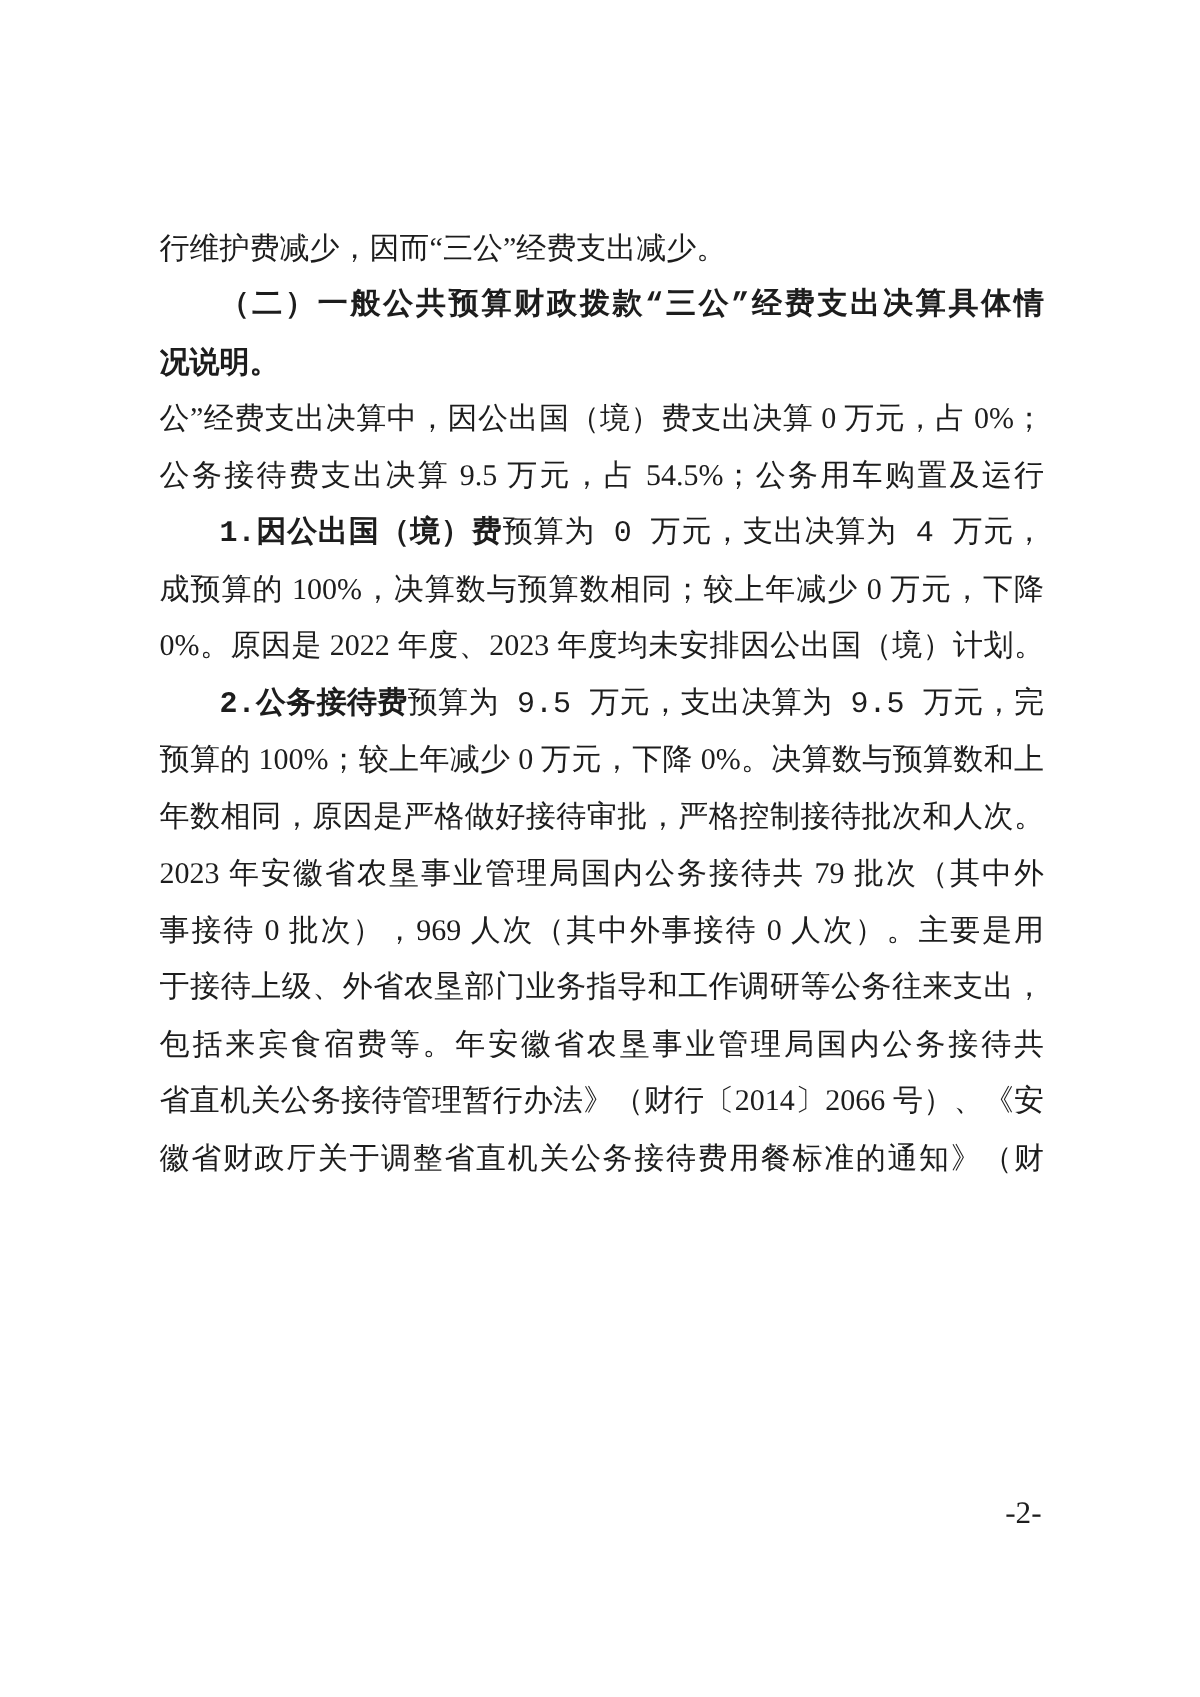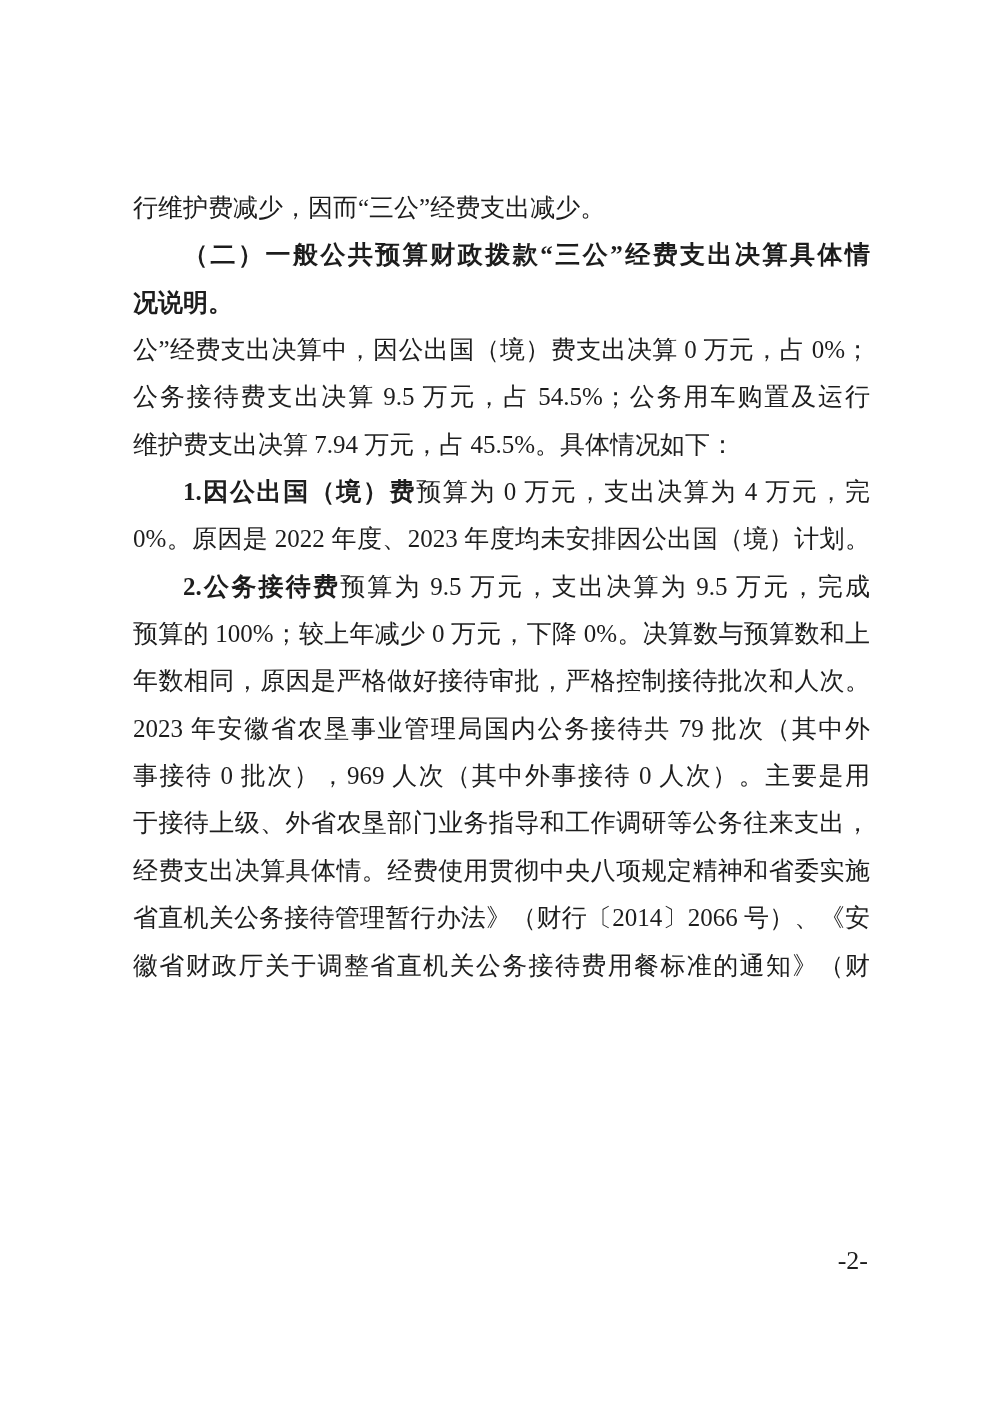--- a/index.html
+++ b/index.html
@@ -30,20 +30,21 @@
     text-align: left;
     white-space: normal;
     letter-spacing: 0;
   }
   .line.justify {
     text-align: justify;
     text-align-last: justify;
   }
   .line.indent {
     text-indent: 2em;
+    font-family: Liberation Mono, monospace;
   }
   .seg {
     font-weight: normal;
   }
   .seg.bold {
     font-weight: bold;
   }
   .footer {
     position: absolute;
     right: 132px;
@@ -59,29 +60,29 @@
 </head>
 <body>
 
 <div class="page">
   <div class="content">
       <div class="line"><span class="seg">行维护费减少，因而“三公”经费支出减少。</span></div>
       <div class="line indent justify"><span class="seg bold">（二）一般公共预算财政拨款“三公”经费支出决算具体情</span></div>
       <div class="line"><span class="seg bold">况说明。</span></div>
       <div class="line justify"><span class="seg">公”经费支出决算中，因公出国（境）费支出决算 0 万元，占 0%；</span></div>
       <div class="line justify"><span class="seg">公务接待费支出决算 9.5 万元，占 54.5%；公务用车购置及运行</span></div>
-      <div class="line"><span class="seg">维护费支出决算 7.94 万元，占 45.5%。具体情况如下：</span></div>
       <div class="line indent justify"><span class="seg bold">1.因公出国（境）费</span><span class="seg">预算为 0 万元，支出决算为 4 万元，完</span></div>
+      <div class="line justify"><span class="seg">成预算的 100%，决算数与预算数相同；较上年减少 0 万元，下降</span></div>
       <div class="line justify"><span class="seg">0%。原因是 2022 年度、2023 年度均未安排因公出国（境）计划。</span></div>
       <div class="line indent justify"><span class="seg bold">2.公务接待费</span><span class="seg">预算为 9.5 万元，支出决算为 9.5 万元，完成</span></div>
       <div class="line justify"><span class="seg">预算的 100%；较上年减少 0 万元，下降 0%。决算数与预算数和上</span></div>
       <div class="line justify"><span class="seg">年数相同，原因是严格做好接待审批，严格控制接待批次和人次。</span></div>
       <div class="line justify"><span class="seg">2023 年安徽省农垦事业管理局国内公务接待共 79 批次（其中外</span></div>
       <div class="line justify"><span class="seg">事接待 0 批次），969 人次（其中外事接待 0 人次）。主要是用</span></div>
       <div class="line justify"><span class="seg">于接待上级、外省农垦部门业务指导和工作调研等公务往来支出，</span></div>
-      <div class="line justify"><span class="seg">经费支出决算具体情。经费使用贯彻中央八项规定精神和省委实施</span></div>
+      <div class="line justify"><span class="seg">包括来宾食宿费等。年安徽省农垦事业管理局国内公务接待共</span></div>
       <div class="line justify"><span class="seg">省直机关公务接待管理暂行办法》（财行〔2014〕2066 号）、《安</span></div>
       <div class="line justify"><span class="seg">徽省财政厅关于调整省直机关公务接待费用餐标准的通知》（财</span></div>
     </div>
   <div class="footer">
     <span class="pagenum">-2-</span>
   </div>
 </div>
 
 </body></html>

